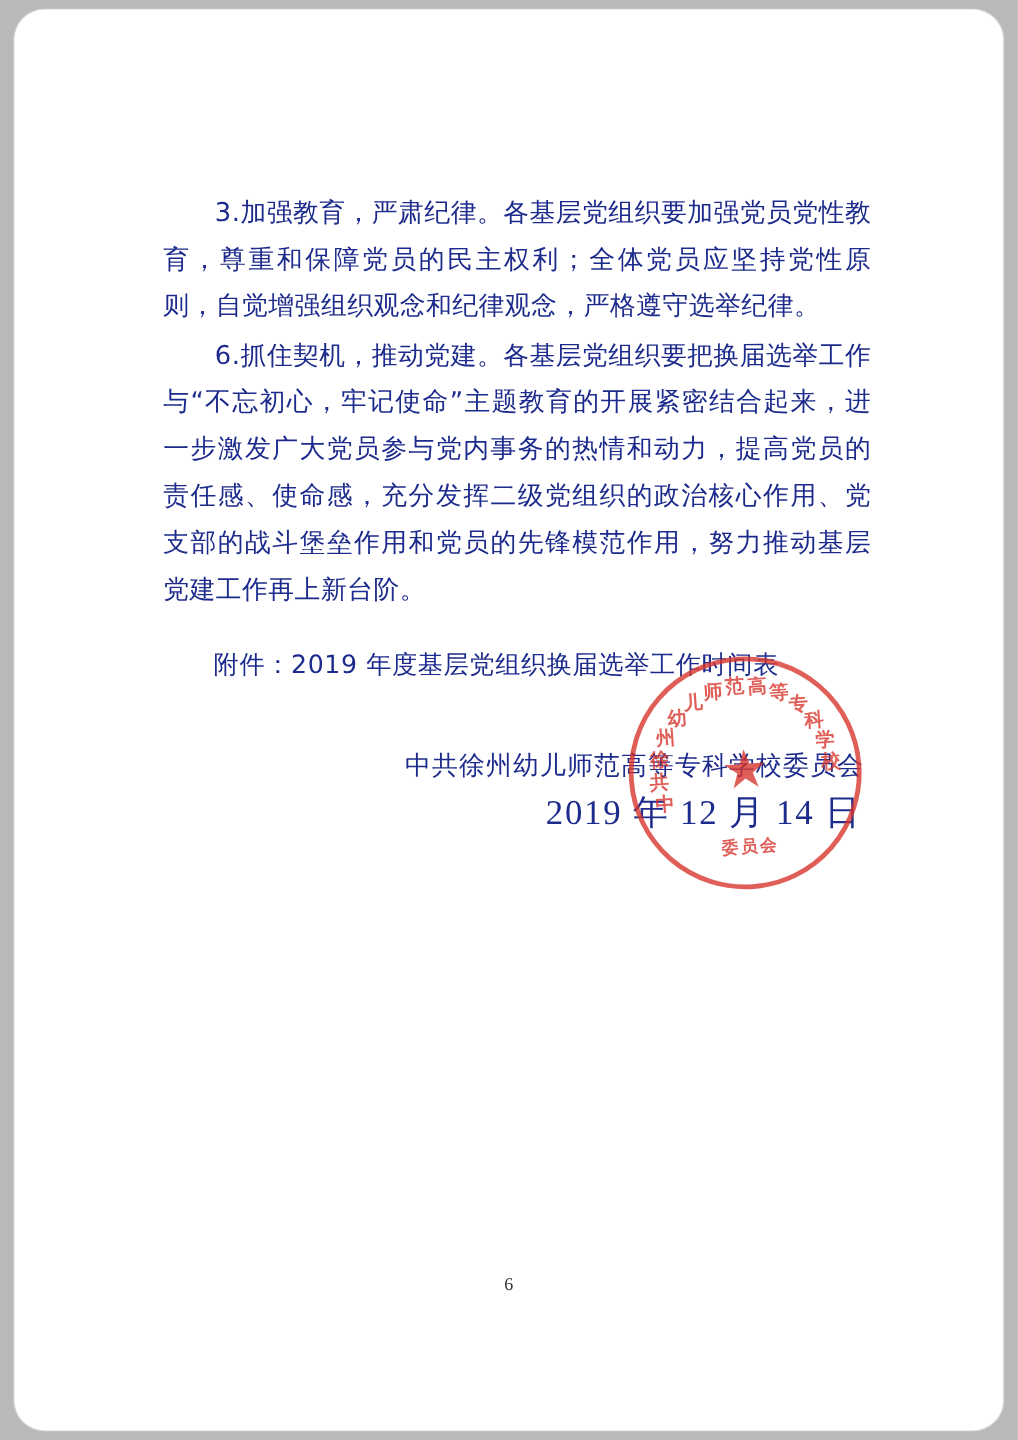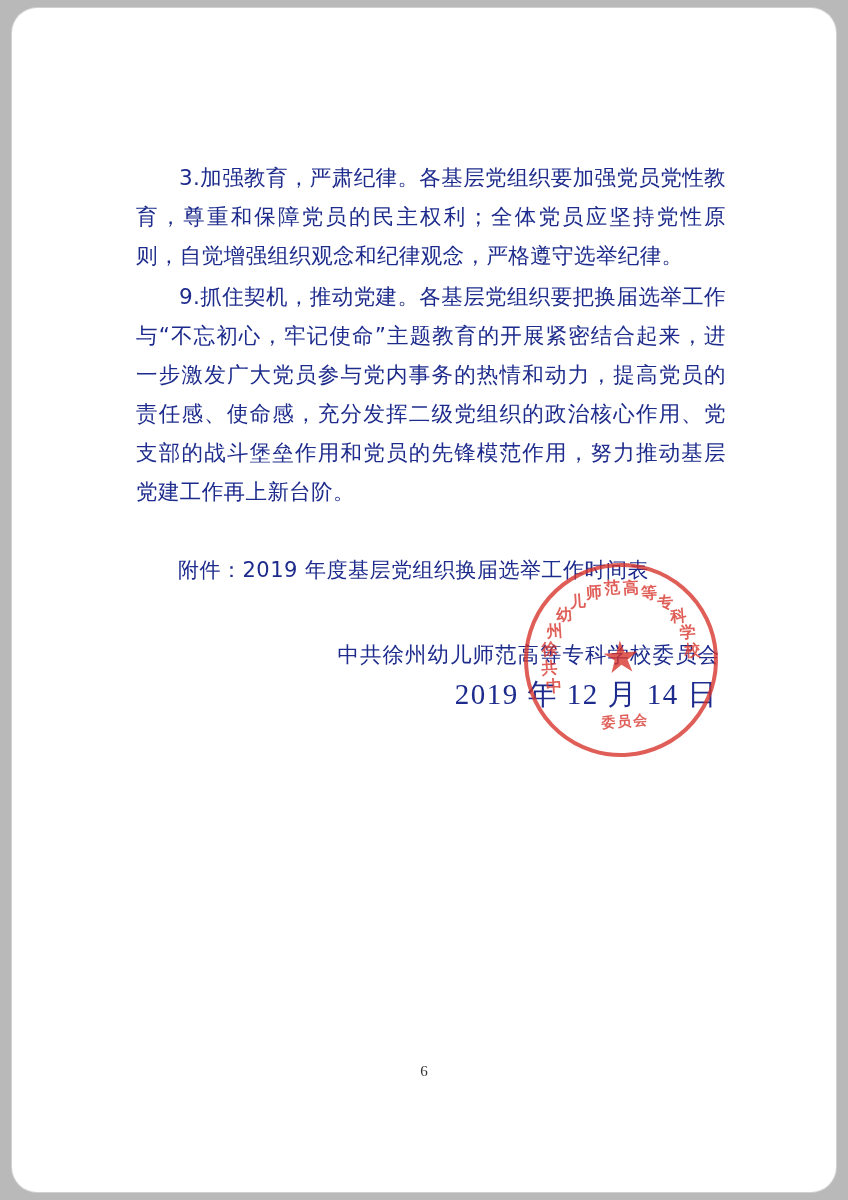--- a/index.html
+++ b/index.html
@@ -39,21 +39,21 @@
     text-align: justify;
     text-justify: inter-character;
     margin: 0 0 0 0;
     text-indent: 2em;
     font-weight: 500;
   }
   .para + .para {
     margin-top: 2px;
   }
   .attachment {
-    margin-top: 40px;
+    margin-top: 24px;
     color: #1d2b8c;
     font-family: "DejaVu Sans", sans-serif;
     font-size: 21px;
     line-height: 38px;
     text-indent: 2em;
     letter-spacing: 0.5px;
   }
   .signature-block {
     margin-top: 46px;
     text-align: right;
@@ -158,21 +158,21 @@
   }
 </style>
 </head>
 <body>
 
 <div class="page">
 
   <div class="doc-body">
 
     <p class="para">3.加强教育，严肃纪律。各基层党组织要加强党员党性教育，尊重和保障党员的民主权利；全体党员应坚持党性原则，自觉增强组织观念和纪律观念，严格遵守选举纪律。</p>
-    <p class="para">9.抓住契机，推动党建。各基层党组织要把换届选举工作与“不忘初心，牢记使命”主题教育的开展紧密结合起来，进一步激发广大党员参与党内事务的热情和动力，提高党员的责任感、使命感，充分发挥二级党组织的政治核心作用、党支部的战斗堡垒作用和党员的先锋模范作用，努力推动基层党建工作再上新台阶。</p>
+    <p class="para">6.抓住契机，推动党建。各基层党组织要把换届选举工作与“不忘初心，牢记使命”主题教育的开展紧密结合起来，进一步激发广大党员参与党内事务的热情和动力，提高党员的责任感、使命感，充分发挥二级党组织的政治核心作用、党支部的战斗堡垒作用和党员的先锋模范作用，努力推动基层党建工作再上新台阶。</p>
 
     <div class="attachment">附件：2019 年度基层党组织换届选举工作时间表</div>
 
     <div class="signature-block">
 
       <div class="seal">
         <div class="seal-ring-text">
           <div class="seal-ch" style="transform: rotate(-108deg) translate(0, -72px) rotate(108deg);">
               <span>中</span>
             </div>

